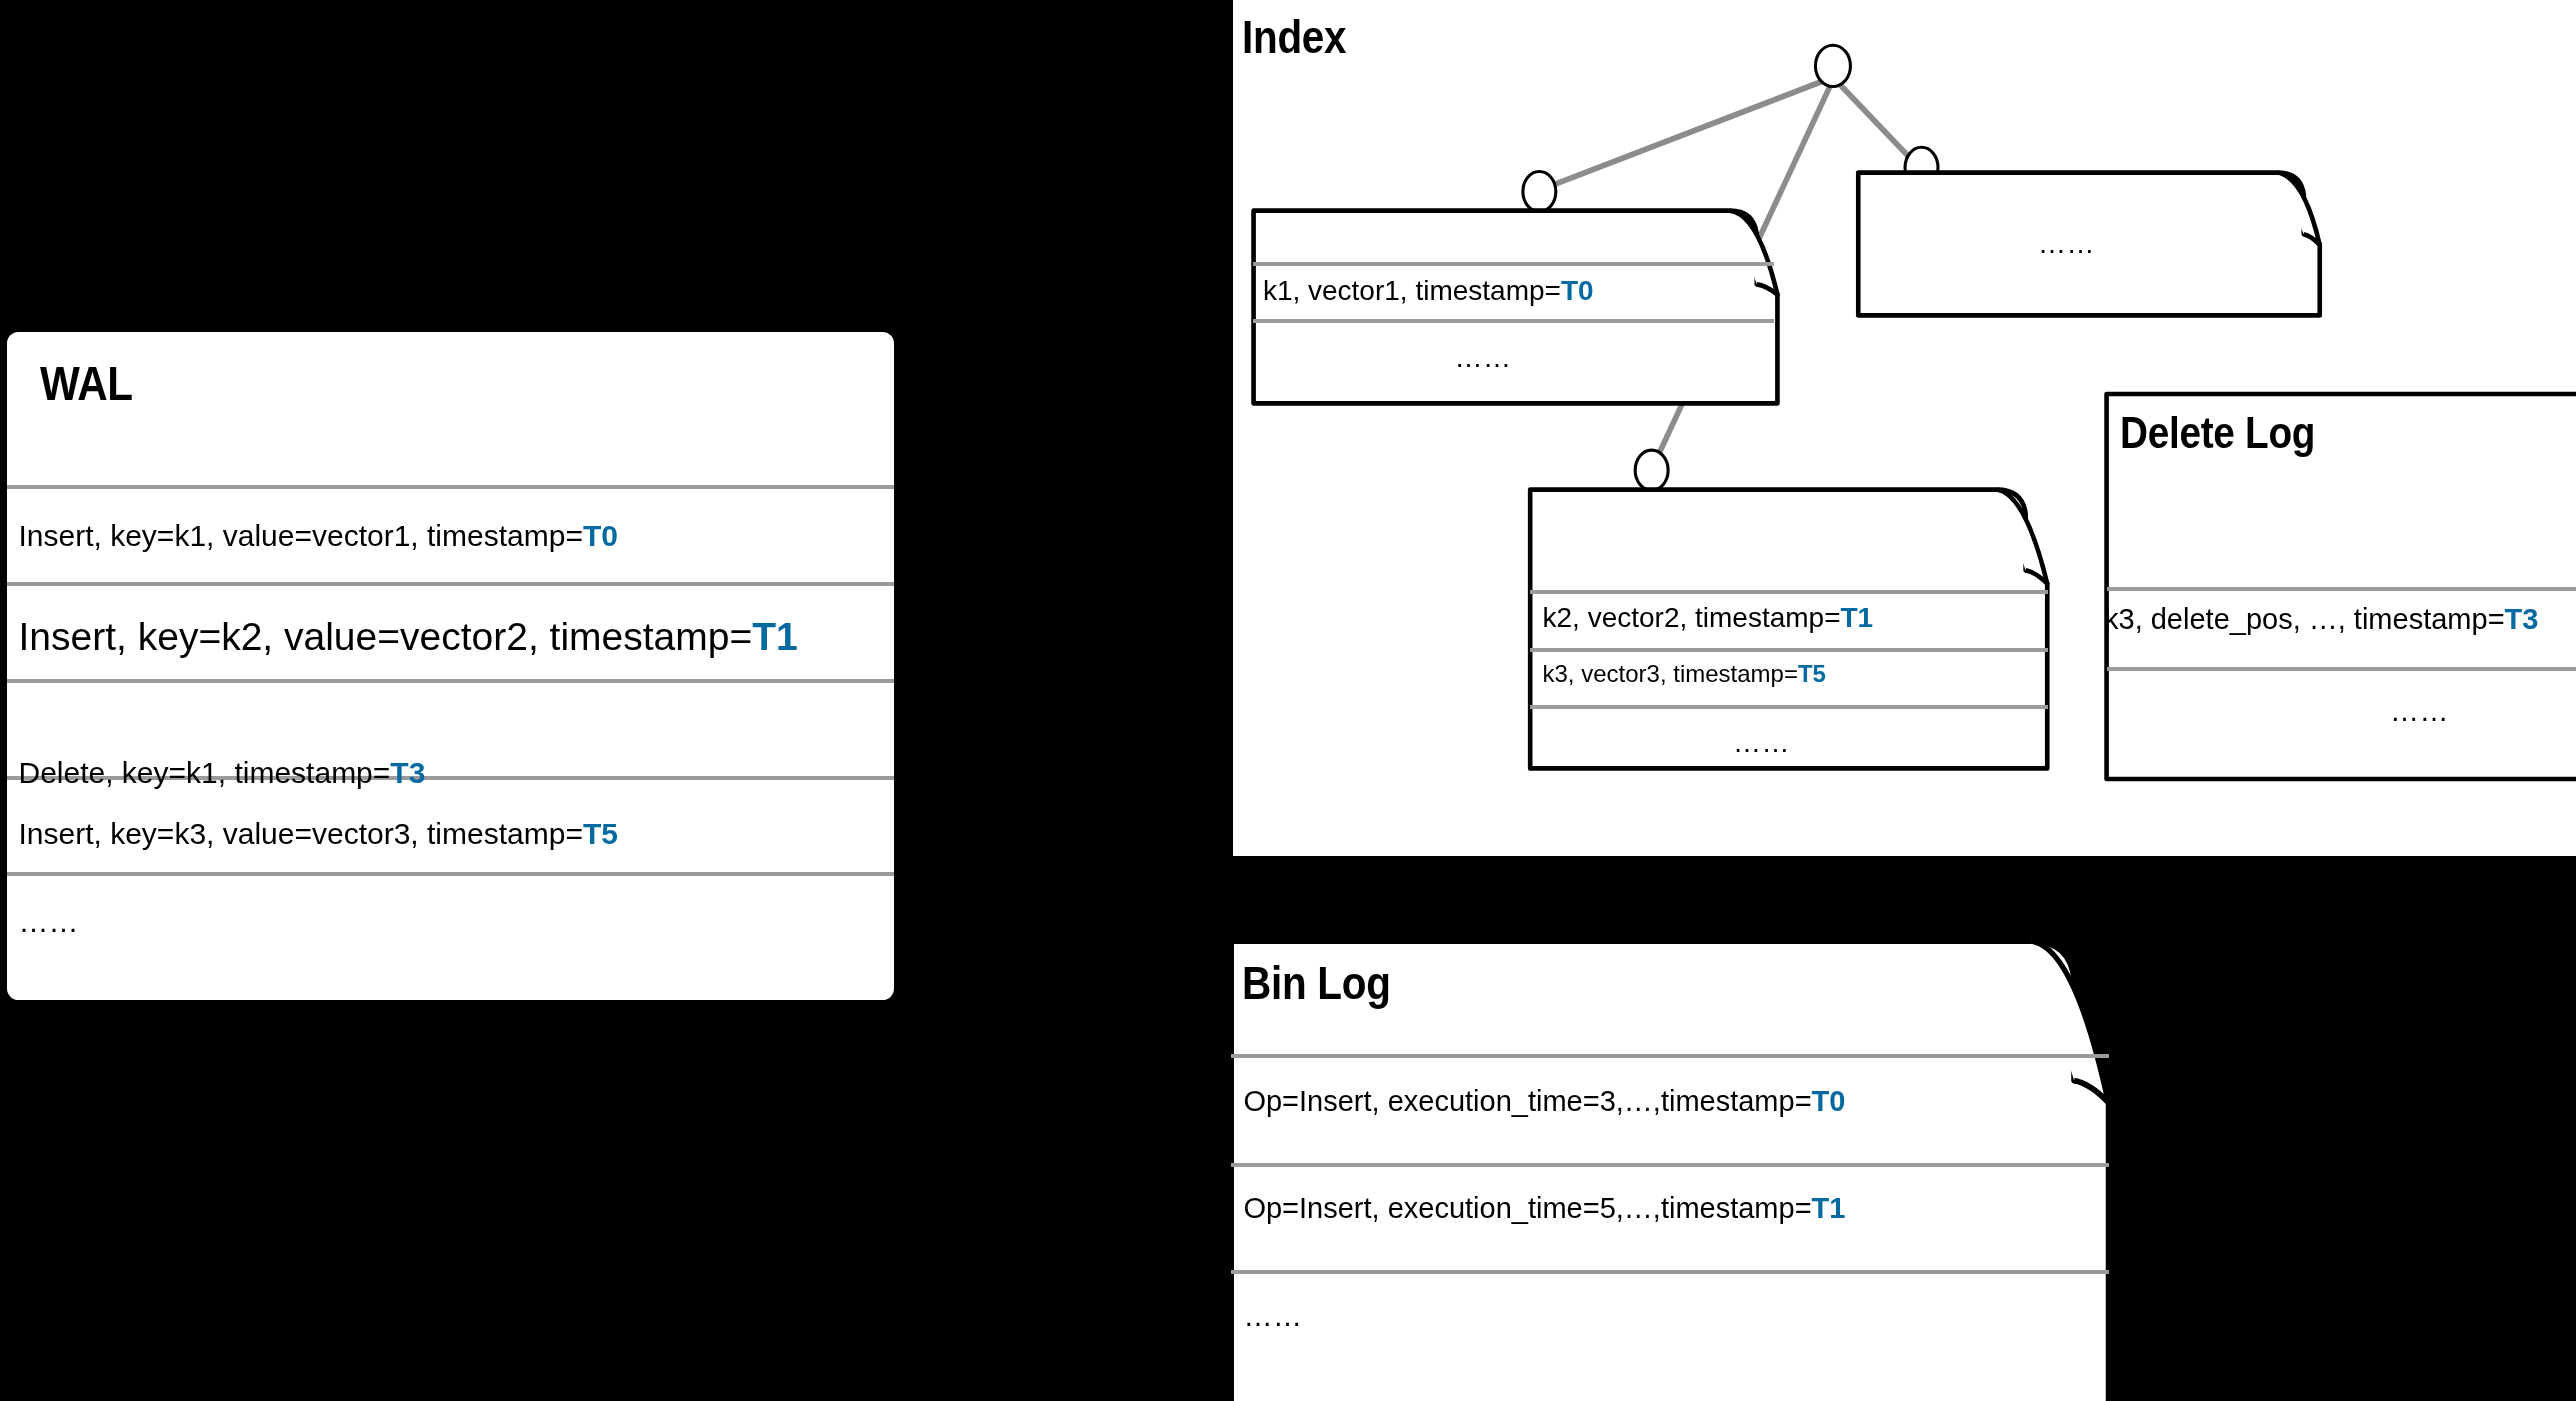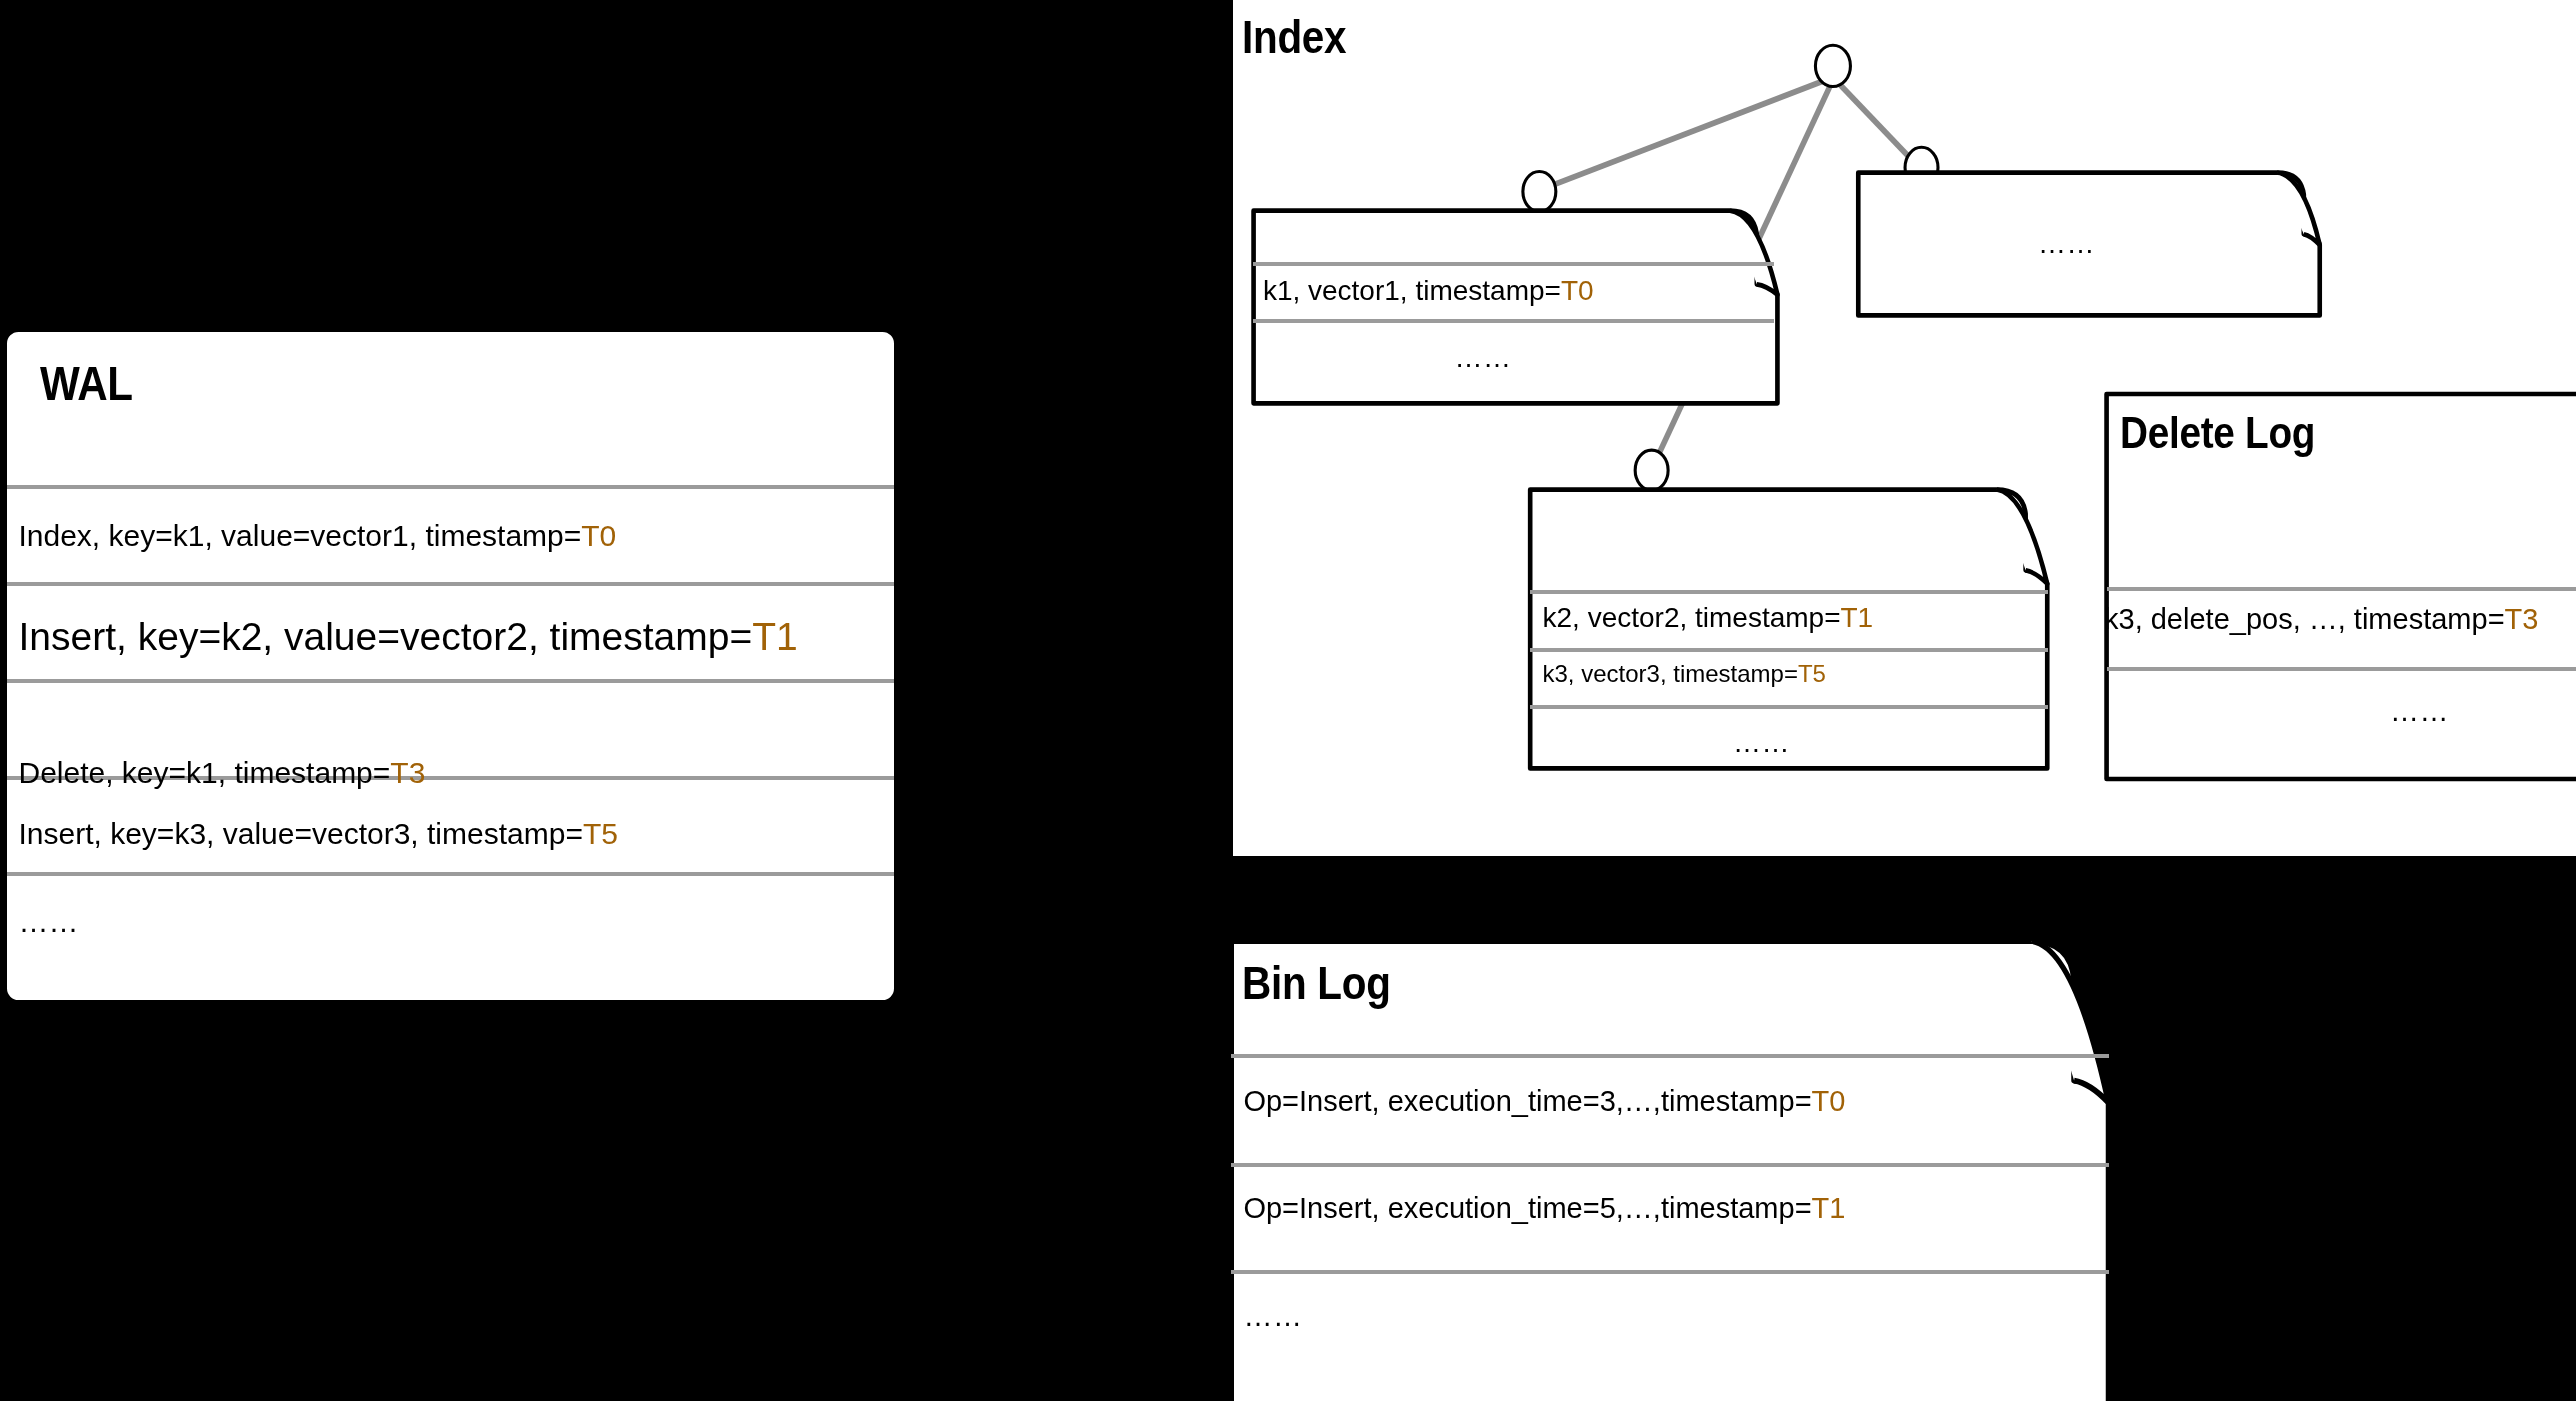--- a/index.html
+++ b/index.html
@@ -43,22 +43,22 @@
     height:3.6px;
   }
 
   .rowtext{
     position:absolute;
     color:#000;
     white-space:nowrap;
     font-family:"Liberation Sans", sans-serif;
   }
   .rowtext .ts{
-    color:#a16207;
-    font-weight:normal;
+    color:#0369a1;
+    font-weight:bold;
   }
   .dots{
     position:absolute;
     color:#000;
     white-space:nowrap;
     letter-spacing:0.5px;
   }
 
   
   .doc{
@@ -90,21 +90,21 @@
 
     <div class="title" style="left:33px; top:23px; font-size:49px;">WAL</div>
 
     <div class="rowline" style="left:0px; top:153px; width:887px;"></div>
     <div class="rowline" style="left:0px; top:250px; width:887px;"></div>
     <div class="rowline" style="left:0px; top:347px; width:887px;"></div>
     <div class="rowline" style="left:0px; top:444px; width:887px;"></div>
     <div class="rowline" style="left:0px; top:540px; width:887px;"></div>
 
     <div class="rowtext" style="left:11.3px; top:187px; font-size:30px;">
-      <span>Index, key=k1, value=vector1, timestamp=</span><span class="ts">T0</span>
+      <span>Insert, key=k1, value=vector1, timestamp=</span><span class="ts">T0</span>
     </div>
     <div class="rowtext" style="left:11.3px; top:283px; font-size:39px;">
       <span>Insert, key=k2, value=vector2, timestamp=</span><span class="ts">T1</span>
     </div>
     <div class="rowtext" style="left:11.3px; top:380px; font-size:30px;margin-top:44px;">
       <span>Delete, key=k1, timestamp=</span><span class="ts">T3</span>
     </div>
     <div class="rowtext" style="left:11.3px; top:485px; font-size:30px;">
       <span>Insert, key=k3, value=vector3, timestamp=</span><span class="ts">T5</span>
     </div>

